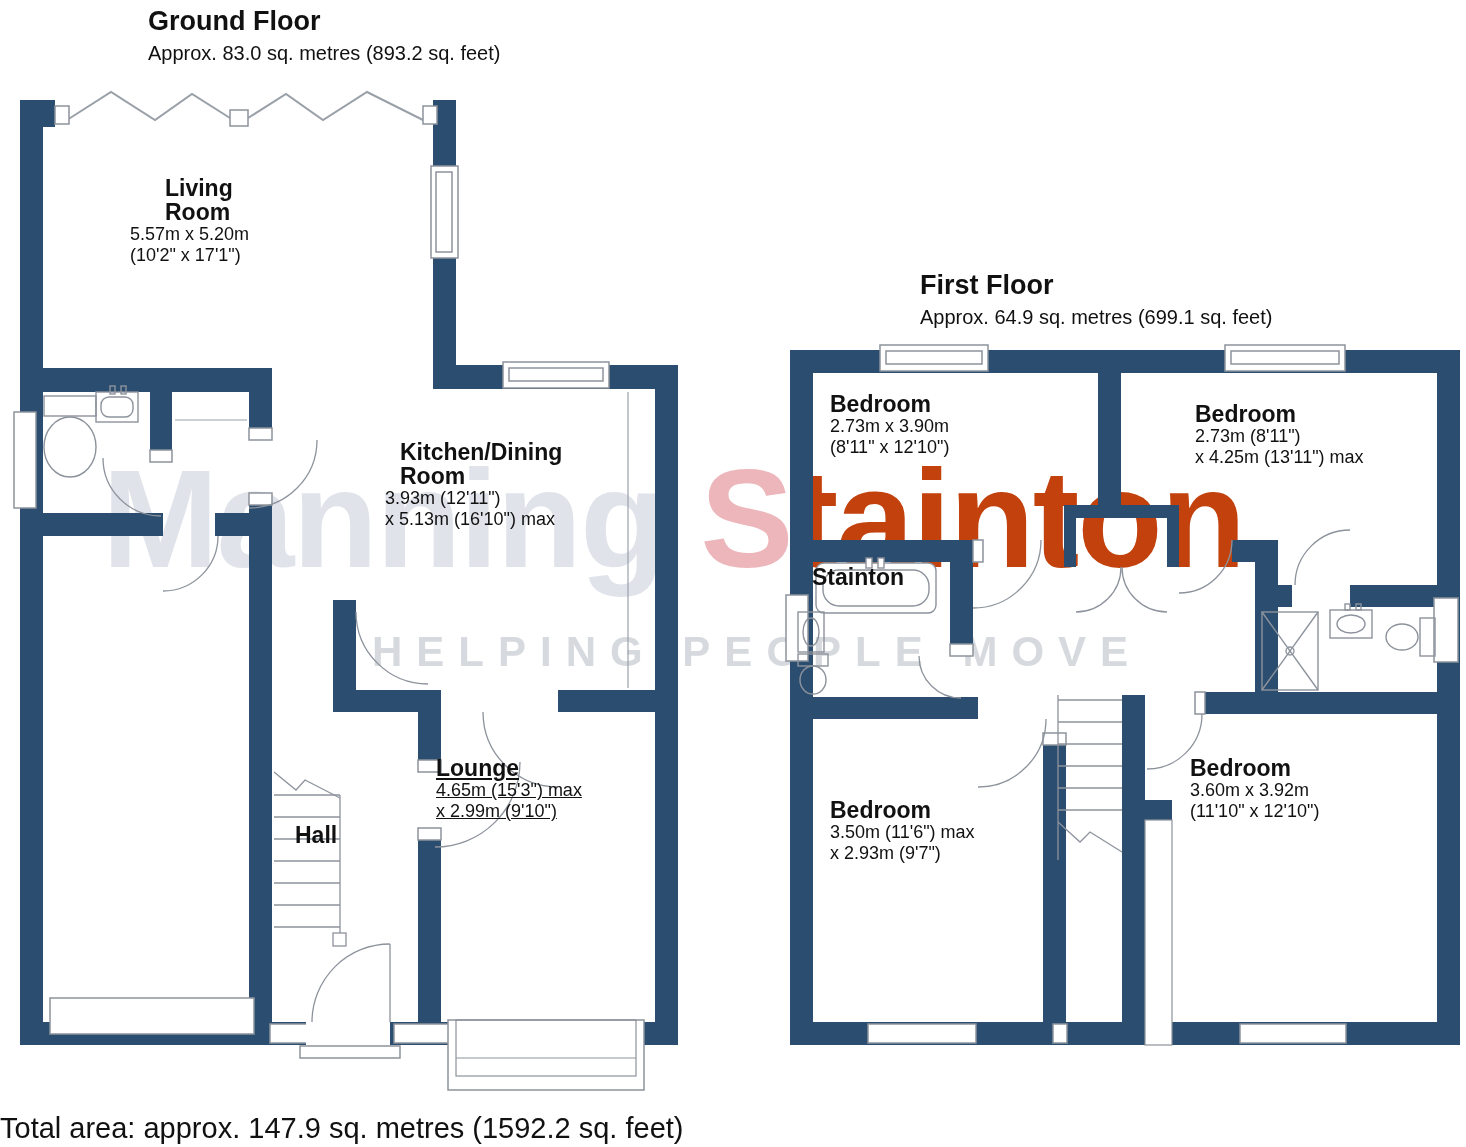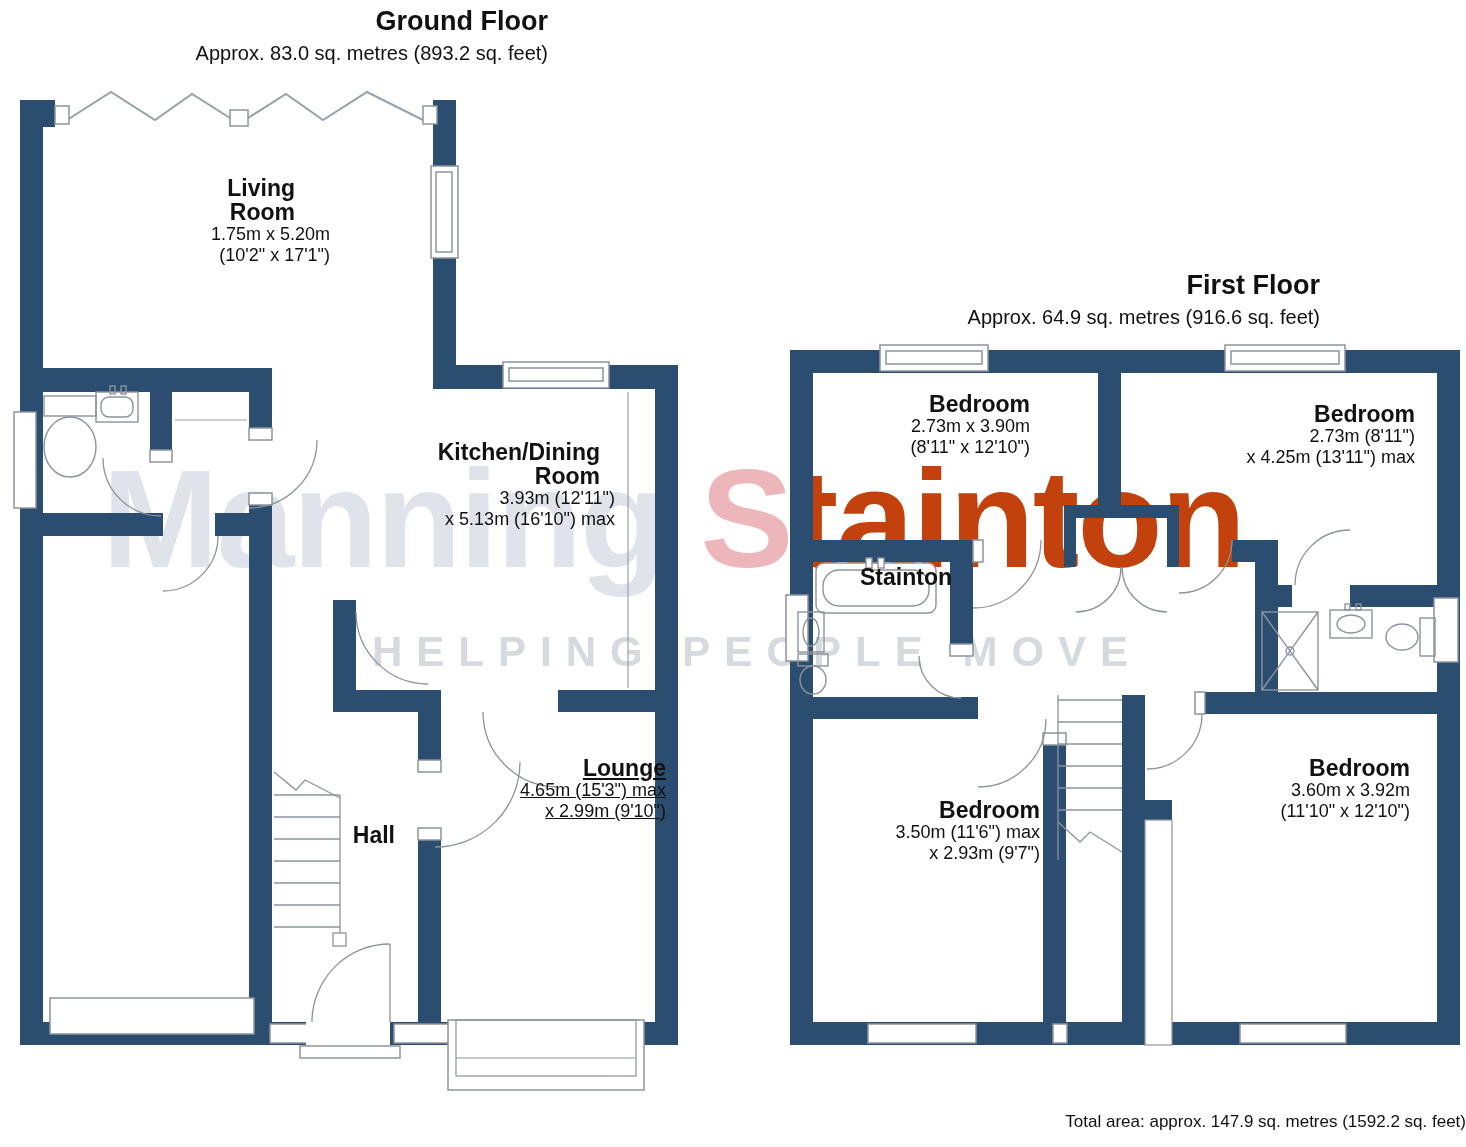--- a/index.html
+++ b/index.html
@@ -4,26 +4,26 @@
 <style>
   html,body{margin:0;padding:0;background:#ffffff;}
   #stage{position:relative;width:1466px;height:1147px;background:#fff;overflow:hidden;
          font-family:"Liberation Sans",sans-serif;color:#111;}
   .wm{position:absolute;z-index:1;font-weight:bold;white-space:nowrap;user-select:none;}
   .wm-line1{left:102px;top:438px;font-size:140px;letter-spacing:-2px;color:#e0e3ea;}
   .wm-pink{display:inline-block;color:#c2410c;}
   .wm-pink::first-letter{color:#ecb6bb;}
   .wm-tagline{left:372px;top:628px;font-size:42px;letter-spacing:14px;color:#d6d9de;font-weight:bold;}
   svg.plan{position:absolute;left:0;top:0;z-index:2;}
-  .label{position:absolute;z-index:3;text-align:right;line-height:1.15;}
+  .label{position:absolute;z-index:3;text-align:left;line-height:1.15;}
   .floor-title{font-weight:bold;font-size:27px;}
   .floor-sub{font-size:20px;margin-top:5px;}
   .room-name{font-weight:bold;font-size:23px;line-height:1.05;}
   .room-dims{font-size:18px;}
-  .footer-text{font-size:17px;}
+  .footer-text{font-size:29px;}
 </style>
 </head>
 <body>
 
 <div id="stage">
 
   <div class="wm wm-line1"><span>Manning</span><span> </span><span class="wm-pink">Stainton</span></div>
   <div class="wm wm-tagline">HELPING PEOPLE MOVE</div>
 
   <svg class="plan" width="1466" height="1147" viewBox="0 0 1466 1147">
@@ -228,26 +228,26 @@
     </g>
   </svg>
 
   <div class="label" style="left:148px;top:6px;width:400px;">
     <div class="floor-title">Ground Floor</div>
     <div class="floor-sub">Approx. 83.0 sq. metres (893.2 sq. feet)</div>
   </div>
 
   <div class="label" style="left:920px;top:270px;width:400px;">
     <div class="floor-title">First Floor</div>
-    <div class="floor-sub">Approx. 64.9 sq. metres (916.6 sq. feet)</div>
+    <div class="floor-sub">Approx. 64.9 sq. metres (699.1 sq. feet)</div>
   </div>
 
   <div class="label" style="left:130px;top:176px;width:200px;">
     <div class="room-name" style="max-width:130px;margin:0 auto;">Living Room</div>
-    <div class="room-dims">1.75m x 5.20m</div>
+    <div class="room-dims">5.57m x 5.20m</div>
     <div class="room-dims">(10'2" x 17'1")</div>
   </div>
 
   <div class="label" style="left:385px;top:440px;width:230px;">
     <div class="room-name" style="max-width:200px;margin:0 auto;">Kitchen/Dining Room</div>
     <div class="room-dims">3.93m (12'11")</div>
     <div class="room-dims">x 5.13m (16'10") max</div>
   </div>
 
 

